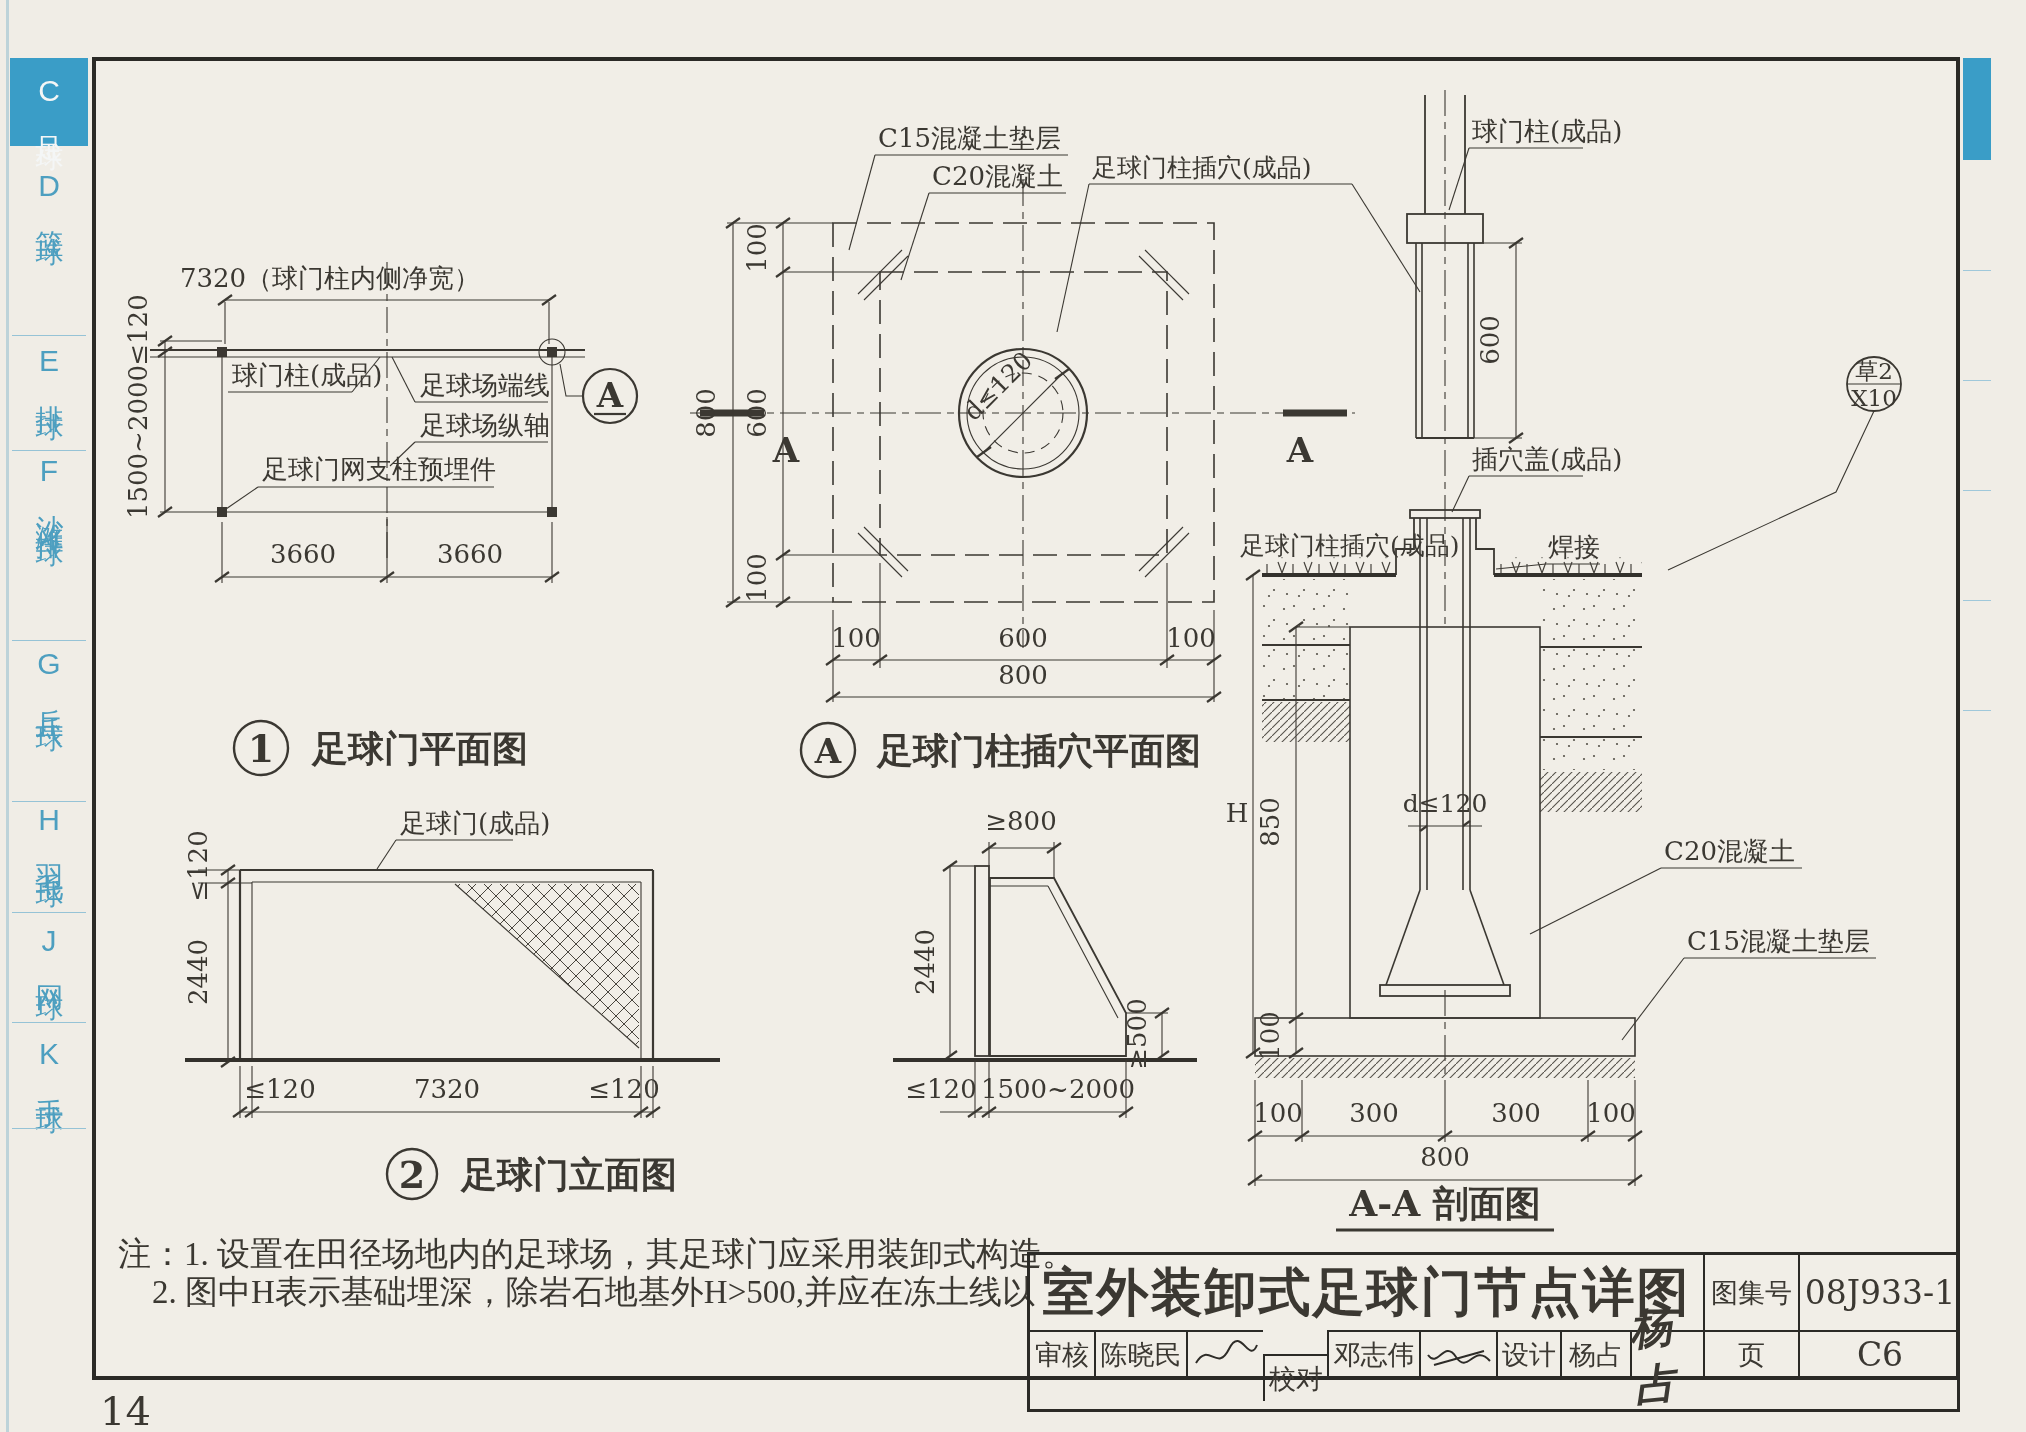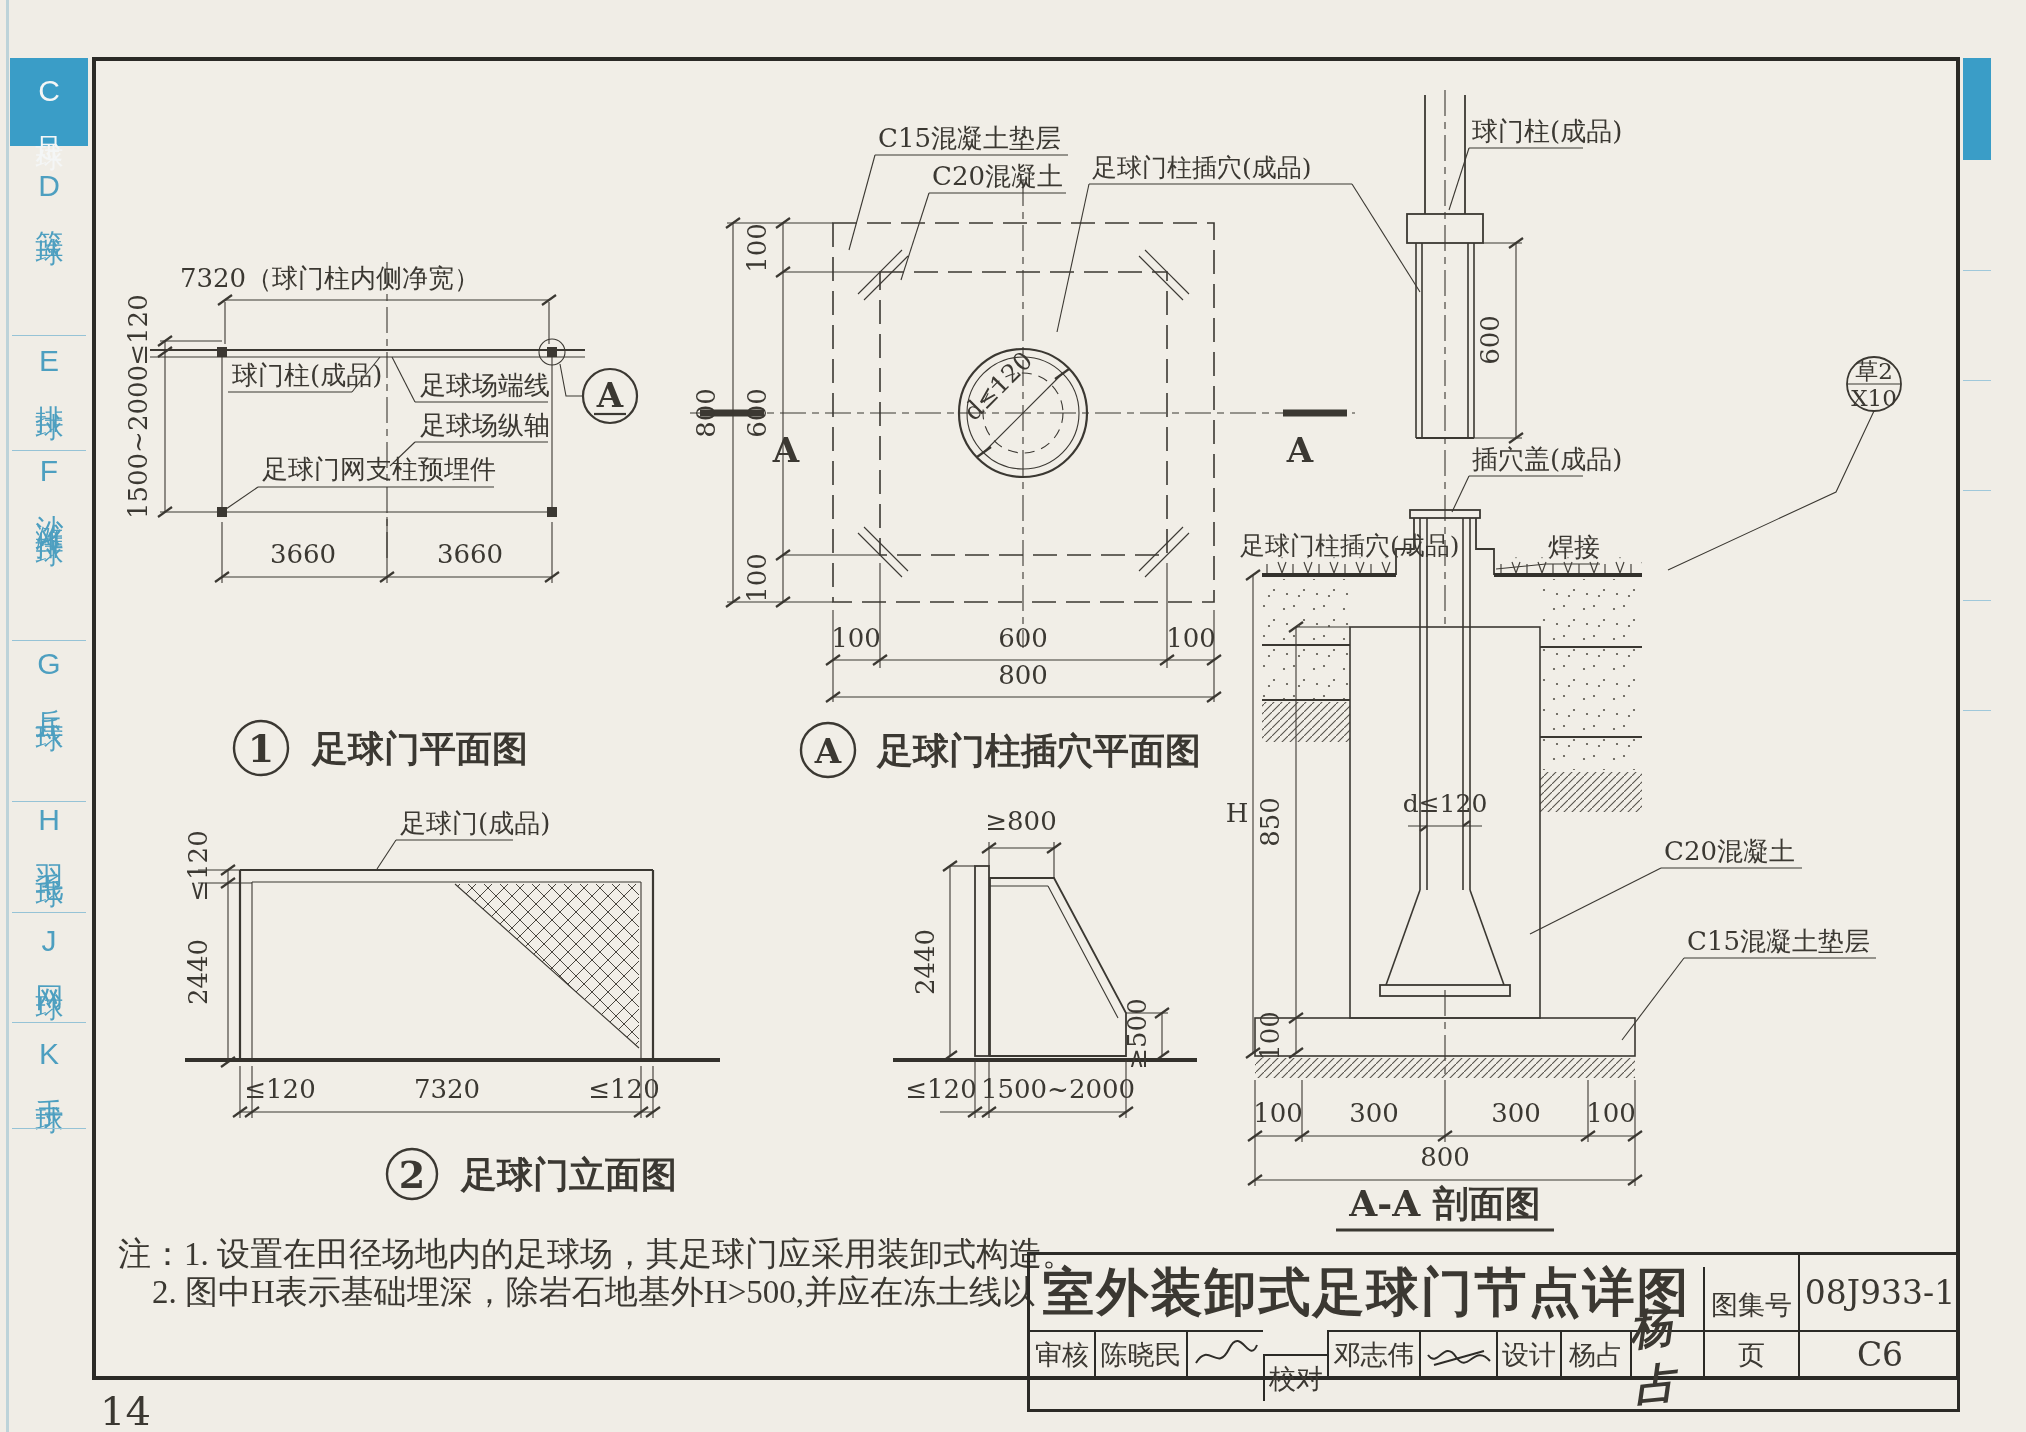--- a/index.html
+++ b/index.html
@@ -463,21 +463,21 @@
     </g>
   </svg>
 
   <div class="noteline" style="left:118px;top:1232px;">注：1. 设置在田径场地内的足球场，其足球门应采用装卸式构造。</div>
   <div class="noteline" style="left:152px;top:1270px;">2. 图中H表示基础埋深，除岩石地基外H&gt;500,并应在冻土线以</div>
 
   <div class="tb" style="left:1027px;top:1252px;width:933px;height:160px;">
     <div class="tbcell" style="left:0;top:0;width:673px;height:75px;border-left:none;">
       <span class="tbtitle">室外装卸式足球门节点详图</span>
     </div>
-    <div class="tbcell tbsmall" style="left:673px;top:0;width:95px;height:75px;margin-top:12px;">
+    <div class="tbcell tbsmall" style="left:673px;top:0;width:95px;height:75px;">
       <span>图集号</span>
     </div>
     <div class="tbcell tbnum" style="left:768px;top:0;width:162px;height:75px;">
       <span>08J933-1</span>
     </div>
 
     <div class="tbcell tbsmall tbrow" style="left:0;top:75px;width:64px;height:47px;border-left:none;text-align:right;">
       <span>审核</span>
     </div>
     <div class="tbcell tbsmall tbrow" style="left:64px;top:75px;width:92px;height:47px;">

